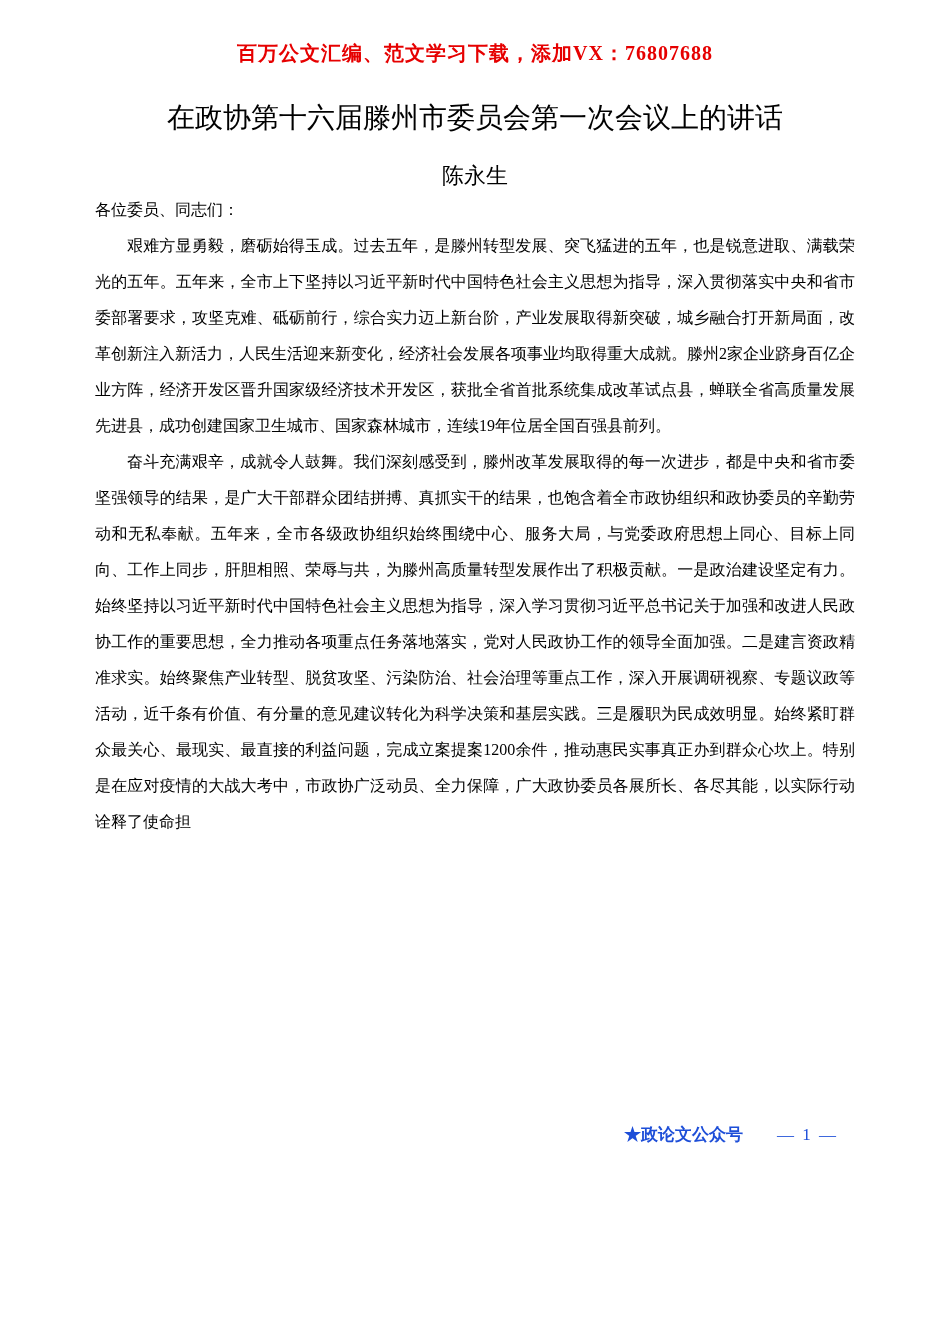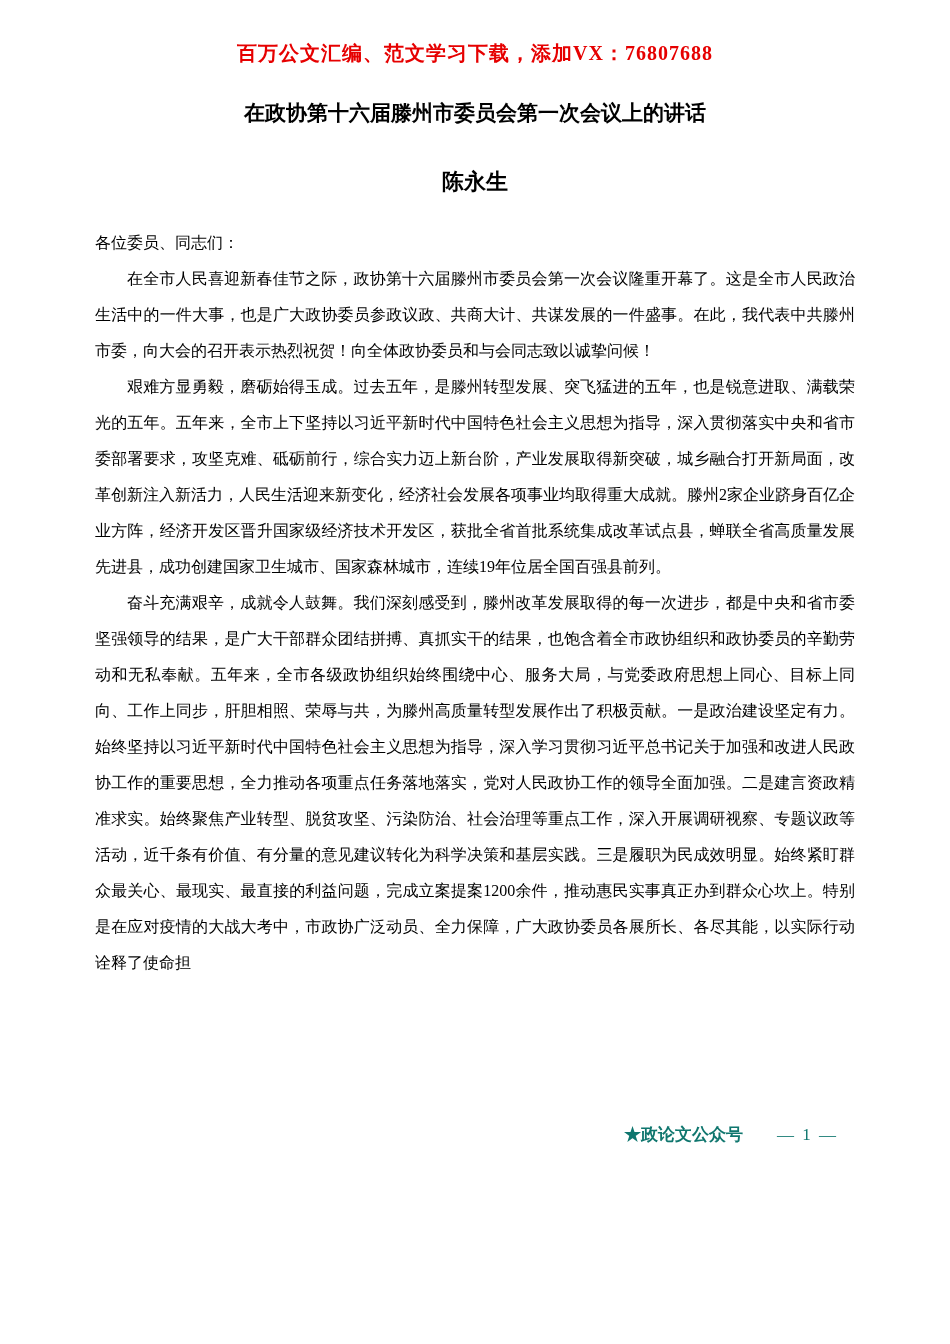--- a/index.html
+++ b/index.html
@@ -21,29 +21,29 @@
   .promo {
     text-align: center;
     color: #e60000;
     font-size: 20px;
     font-weight: bold;
     letter-spacing: 1px;
     margin-bottom: 32px;
   }
   .doc-title {
     text-align: center;
-    font-size: 21px;
-    font-weight: bold;
-    margin-bottom: 40px;
+    font-size: 28px;
+    font-weight: normal;
+    margin-bottom: 24px;
   }
   .author {
     text-align: center;
     font-size: 22px;
-    font-weight: bold;
-    margin-bottom: 28px;
+    font-weight: normal;
+    margin-bottom: 1px;
   }
   .doc-date {
     text-align: center;
     font-size: 22px;
     margin-bottom: 44px;
   }
   .body-text {
     font-size: 16px;
     line-height: 36px;
     text-align: justify;
@@ -53,21 +53,21 @@
   }
   .para {
     text-indent: 2em;
   }
   .bold { font-weight: normal; }
   .footer {
     position: absolute;
     bottom: 34px;
     right: 112px;
     font-size: 17px;
-    color: #0f766e;
+    color: #1d4ed8;
     white-space: nowrap;
   }
   .footer .brand { font-weight: bold; }
   .footer .page-num { margin-left: 34px; font-weight: normal; letter-spacing: 2px; }
 </style>
 </head>
 <body>
 
 <div class="page">
 
@@ -75,21 +75,20 @@
 
   <h1 class="doc-title">在政协第十六届滕州市委员会第一次会议上的讲话</h1>
 
   <div class="author">陈永生</div>
 
 
   <div class="body-text">
 
     <p class="salutation">各位委员、同志们：</p>
 
-    <p class="para"><span>在全市人民喜迎新春佳节之际，政协第十六届滕州市委员会第一次会议隆重开幕了。这是全市人民政治生活中的一件大事，也是广大政协委员参政议政、共商大计、共谋发展的一件盛事。在此，我代表中共滕州市委，向大会的召开表示热烈祝贺！向全体政协委员和与会同志致以诚挚问候！</span></p>
 
     <p class="para"><span>艰难方显勇毅，磨砺始得玉成。过去五年，是滕州转型发展、突飞猛进的五年，也是锐意进取、满载荣光的五年。五年来，全市上下坚持以习近平新时代中国特色社会主义思想为指导，深入贯彻落实中央和省市委部署要求，攻坚克难、砥砺前行，综合实力迈上新台阶，产业发展取得新突破，城乡融合打开新局面，改革创新注入新活力，人民生活迎来新变化，经济社会发展各项事业均取得重大成就。滕州2家企业跻身百亿企业方阵，经济开发区晋升国家级经济技术开发区，获批全省首批系统集成改革试点县，蝉联全省高质量发展先进县，成功创建国家卫生城市、国家森林城市，连续19年位居全国百强县前列。</span></p>
 
     <p class="para"><span>奋斗充满艰辛，成就令人鼓舞。我们深刻感受到，滕州改革发展取得的每一次进步，都是中央和省市委坚强领导的结果，是广大干部群众团结拼搏、真抓实干的结果，也饱含着全市政协组织和政协委员的辛勤劳动和无私奉献。五年来，全市各级政协组织始终围绕中心、服务大局，与党委政府思想上同心、目标上同向、工作上同步，肝胆相照、荣辱与共，为滕州高质量转型发展作出了积极贡献。</span><span class="bold">一是政治建设坚定有力。</span><span>始终坚持以习近平新时代中国特色社会主义思想为指导，深入学习贯彻习近平总书记关于加强和改进人民政协工作的重要思想，全力推动各项重点任务落地落实，党对人民政协工作的领导全面加强。</span><span class="bold">二是建言资政精准求实。</span><span>始终聚焦产业转型、脱贫攻坚、污染防治、社会治理等重点工作，深入开展调研视察、专题议政等活动，近千条有价值、有分量的意见建议转化为科学决策和基层实践。</span><span class="bold">三是履职为民成效明显。</span><span>始终紧盯群众最关心、最现实、最直接的利益问题，完成立案提案1200余件，推动惠民实事真正办到群众心坎上。特别是在应对疫情的大战大考中，市政协广泛动员、全力保障，广大政协委员各展所长、各尽其能，以实际行动诠释了使命担</span></p>
 
   </div>
 
   <div class="footer">
     <span class="brand">★政论文公众号</span><span class="page-num">— 1 —</span>
   </div>

